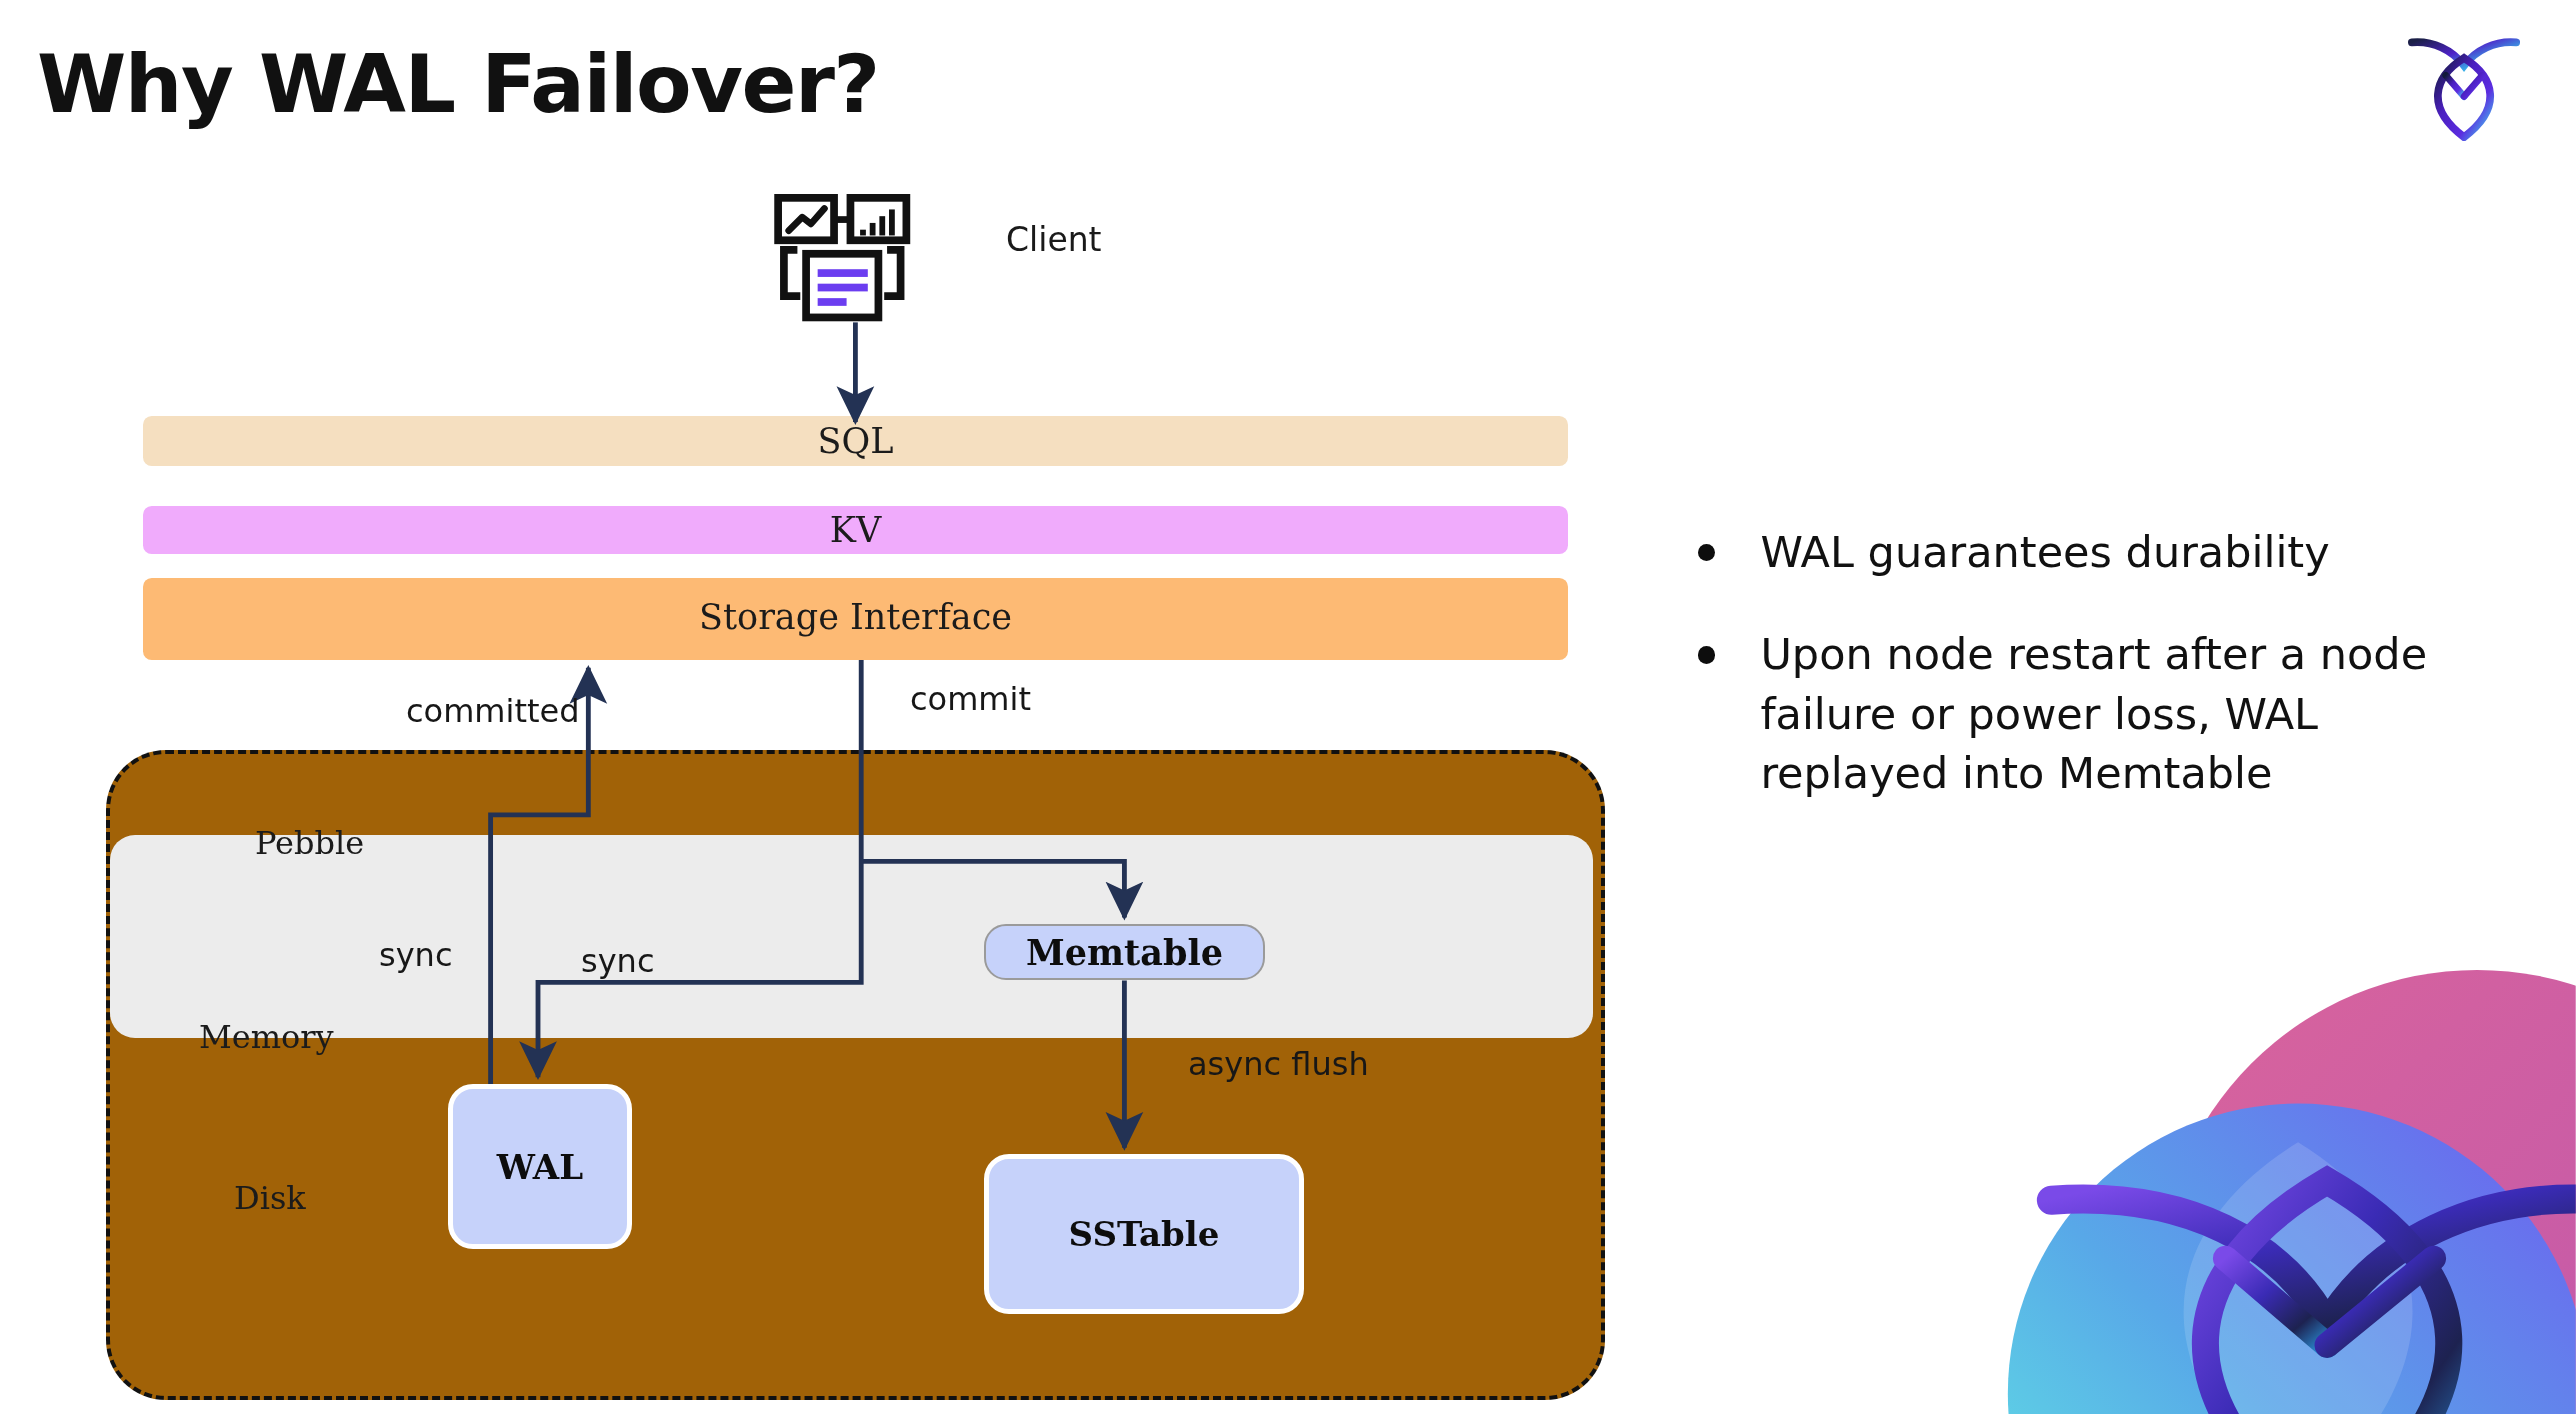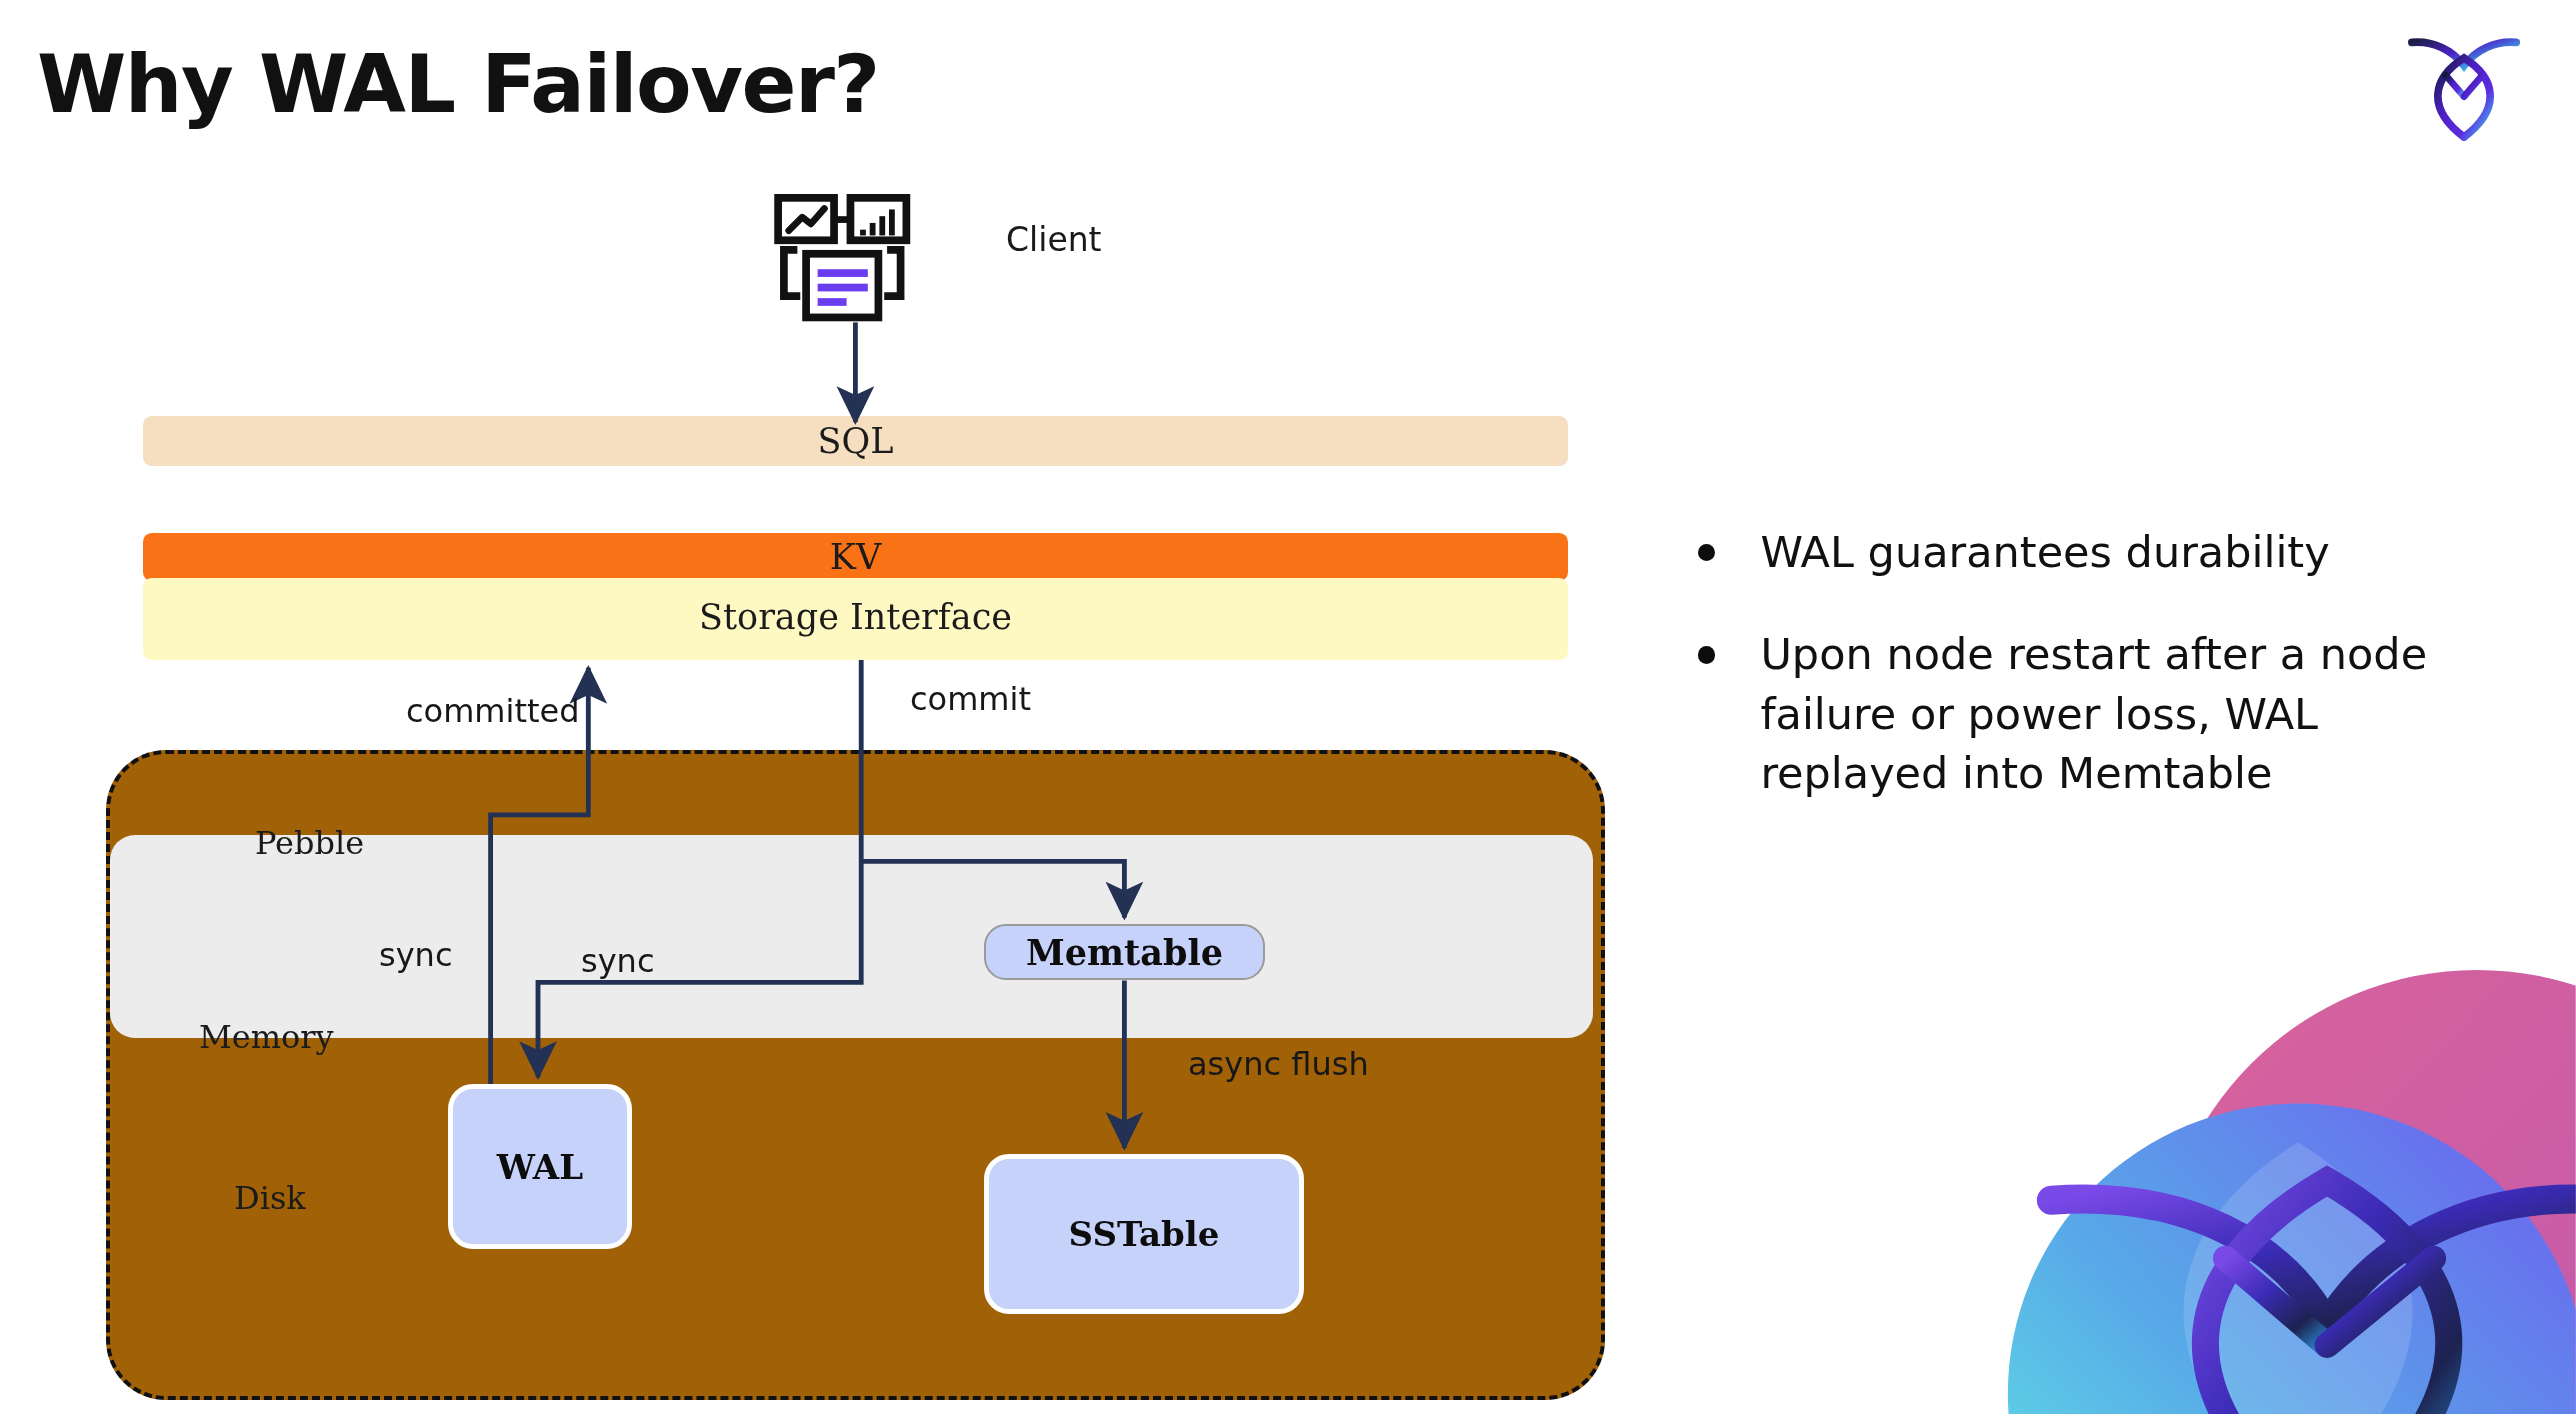--- a/index.html
+++ b/index.html
@@ -40,22 +40,22 @@
 
   
   .layer-bar{
     position:absolute;left:143px;width:1425px;
     border-radius:8.7px;
     display:flex;align-items:center;justify-content:center;
     font-family:"DejaVu Serif", serif;
     font-size:35px;color:#1b1b1b;
   }
   #layer-sql{top:416px;height:50px;background:#f5dfc0;}
-  #layer-kv{top:506px;height:48px;background:#f97316;margin-top:27px;}
-  #layer-storage{top:578px;height:82px;background:#fef9c3;}
+  #layer-kv{top:506px;height:48px;background:#f0abfc;}
+  #layer-storage{top:578px;height:82px;background:#fdba74;}
   #layer-storage .bar-label{transform:translateY(-1.9px);}
 
   
   #pebble-box{
     position:absolute;left:106px;top:750px;width:1499px;height:650px;
     border:4.8px dashed #111111;
     border-radius:60px;
     background:#a16207;
     box-sizing:border-box;
   }

